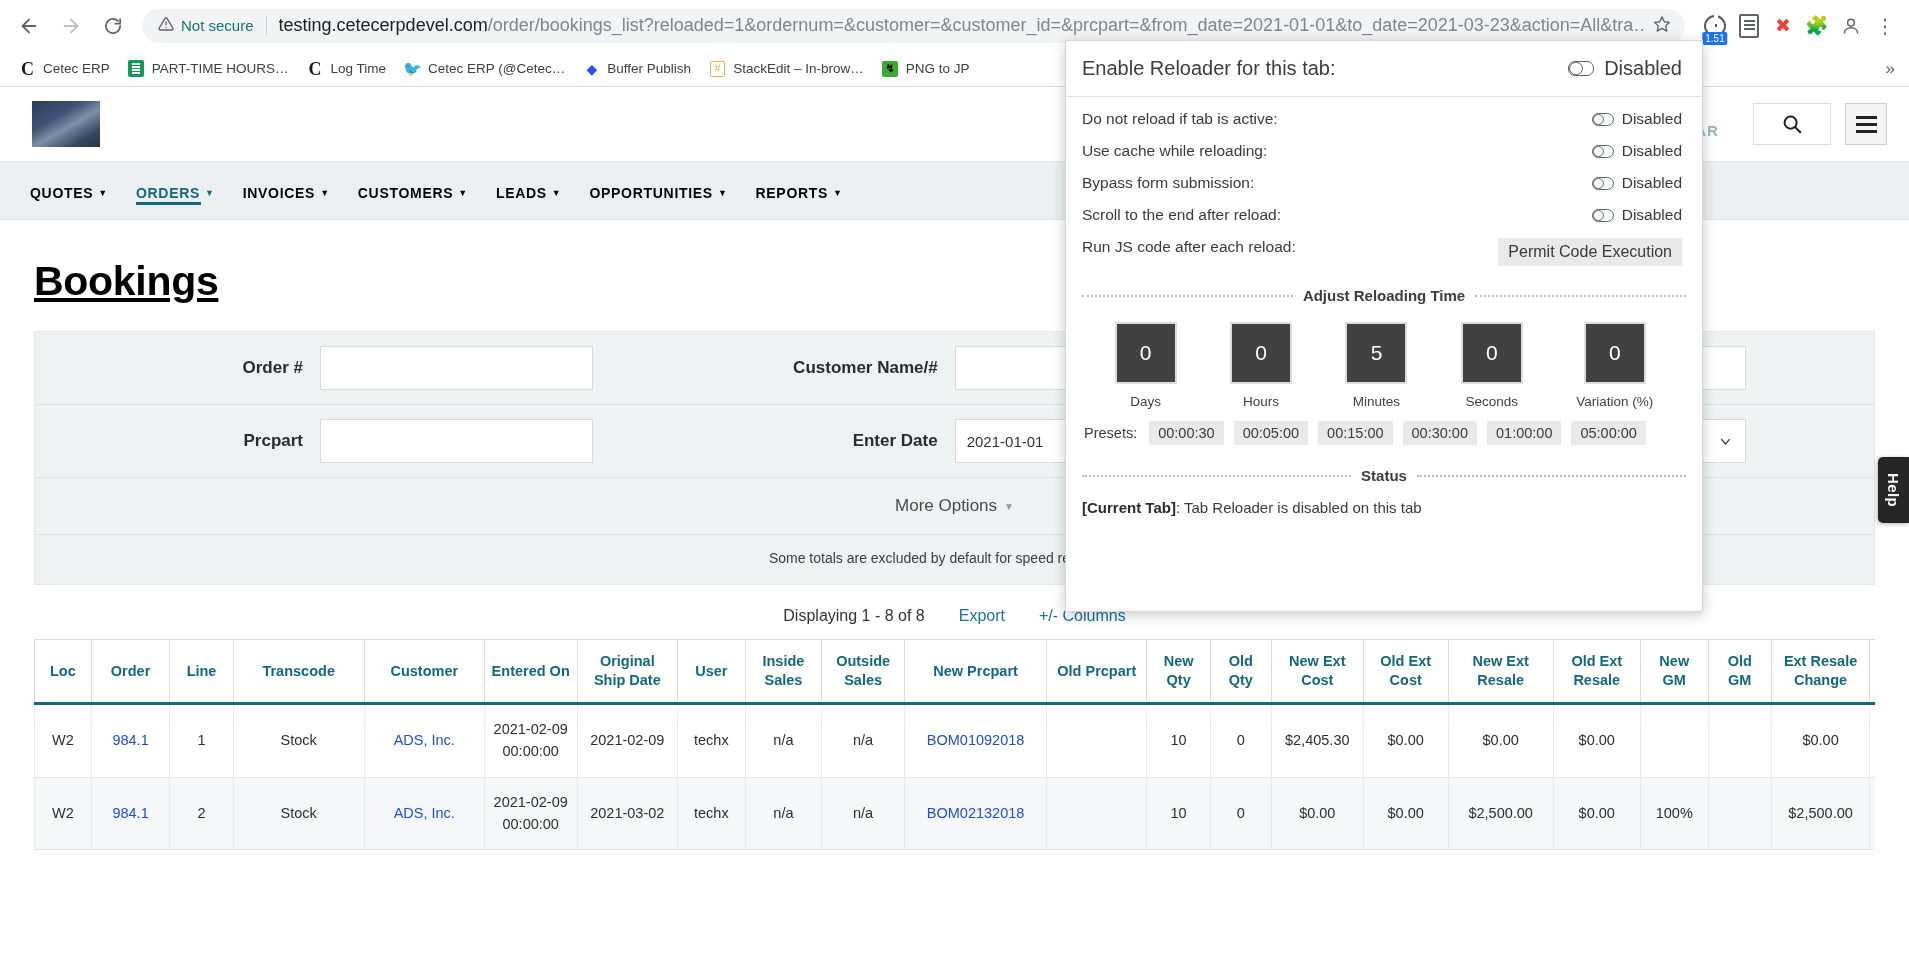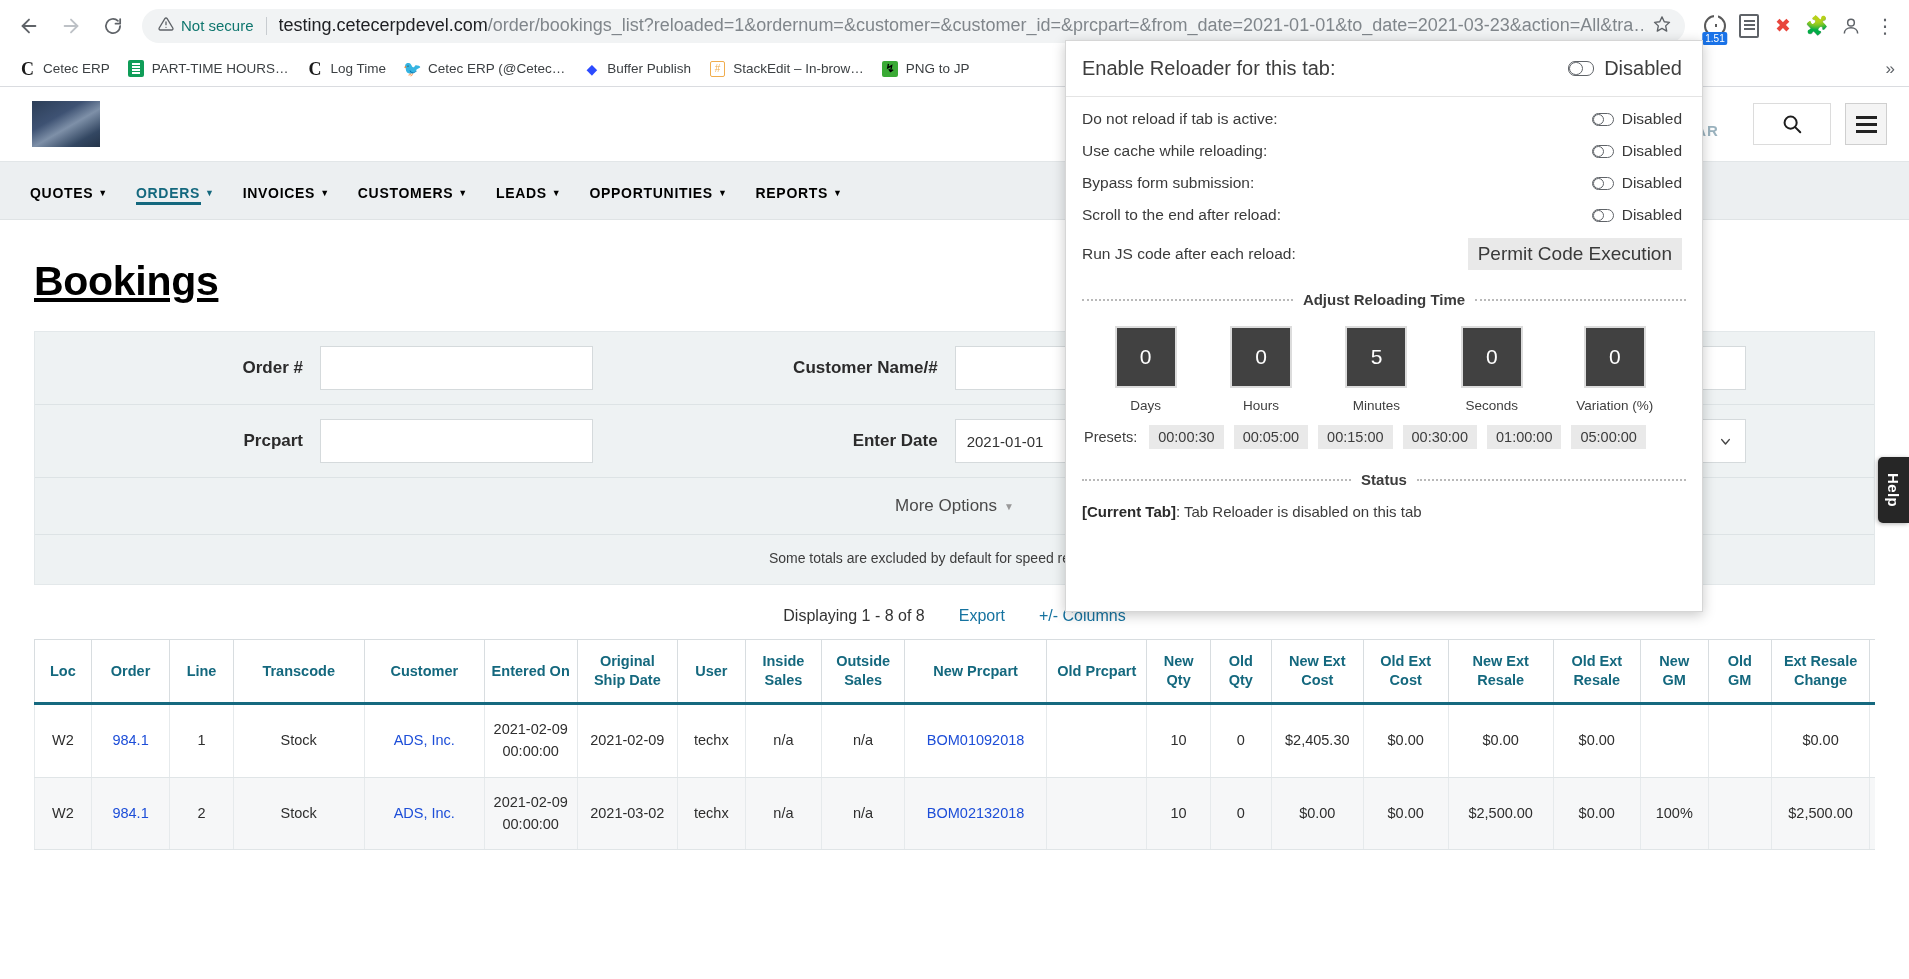--- a/index.html
+++ b/index.html
@@ -248,37 +248,37 @@
     display: flex; flex-direction: column;
   }
   .ep-head {
     display:flex; align-items:center; justify-content: space-between;
     padding: 16px 20px 16px 16px; font-size: 20px; color:#3d3d3d;
     border-bottom: 1px solid #e4e4e4;
   }
   .ep-head .ep-state { display:flex; align-items:center; gap:10px; font-size: 20px; }
   .ep-rows { padding: 6px 20px 4px 16px; }
   .ep-row {
-    display:flex; align-items:center; justify-content: space-between;
+    display:flex; align-items:flex-start; justify-content: space-between;
     padding: 7px 0; font-size: 15.5px; gap: 16px;
   }
   .ep-row .ep-val { display:flex; align-items:center; gap:8px; font-size: 15.5px; }
   .toggle {
     width: 22px; height: 13px; border: 1.6px solid #5f6368; border-radius: 7px;
     position: relative; flex:none; display:inline-block;
   }
   .toggle::after {
     content:""; position:absolute; left: 0px; top: 0px;
     width: 9.4px; height: 9.4px; border-radius:50%;
     border: 1.6px solid #5f6368;
   }
   .toggle.lg { width: 26px; height: 15px; }
   .toggle.lg::after { width: 11.4px; height: 11.4px; }
   .permit-btn {
-    background:#e9e9e9; color:#3a3a3a; font-size: 19px;
+    background:#e9e9e9; color:#3a3a3a; font-size: 16px;
     padding: 5px 10px; border: none; margin-left: 24px;
   }
   .ep-divider {
     display:flex; align-items:center; gap: 10px;
     padding: 10px 16px 4px 16px; color:#3c3c3c;
   }
   .ep-divider .line { flex:1; border-top: 2px dotted #b9b9b9; }
   .ep-divider .lbl { font-weight: bold; font-size: 15px; white-space: nowrap; }
 
   .time-grid { display:flex; justify-content: space-around; padding: 14px 22px 2px 22px; }

